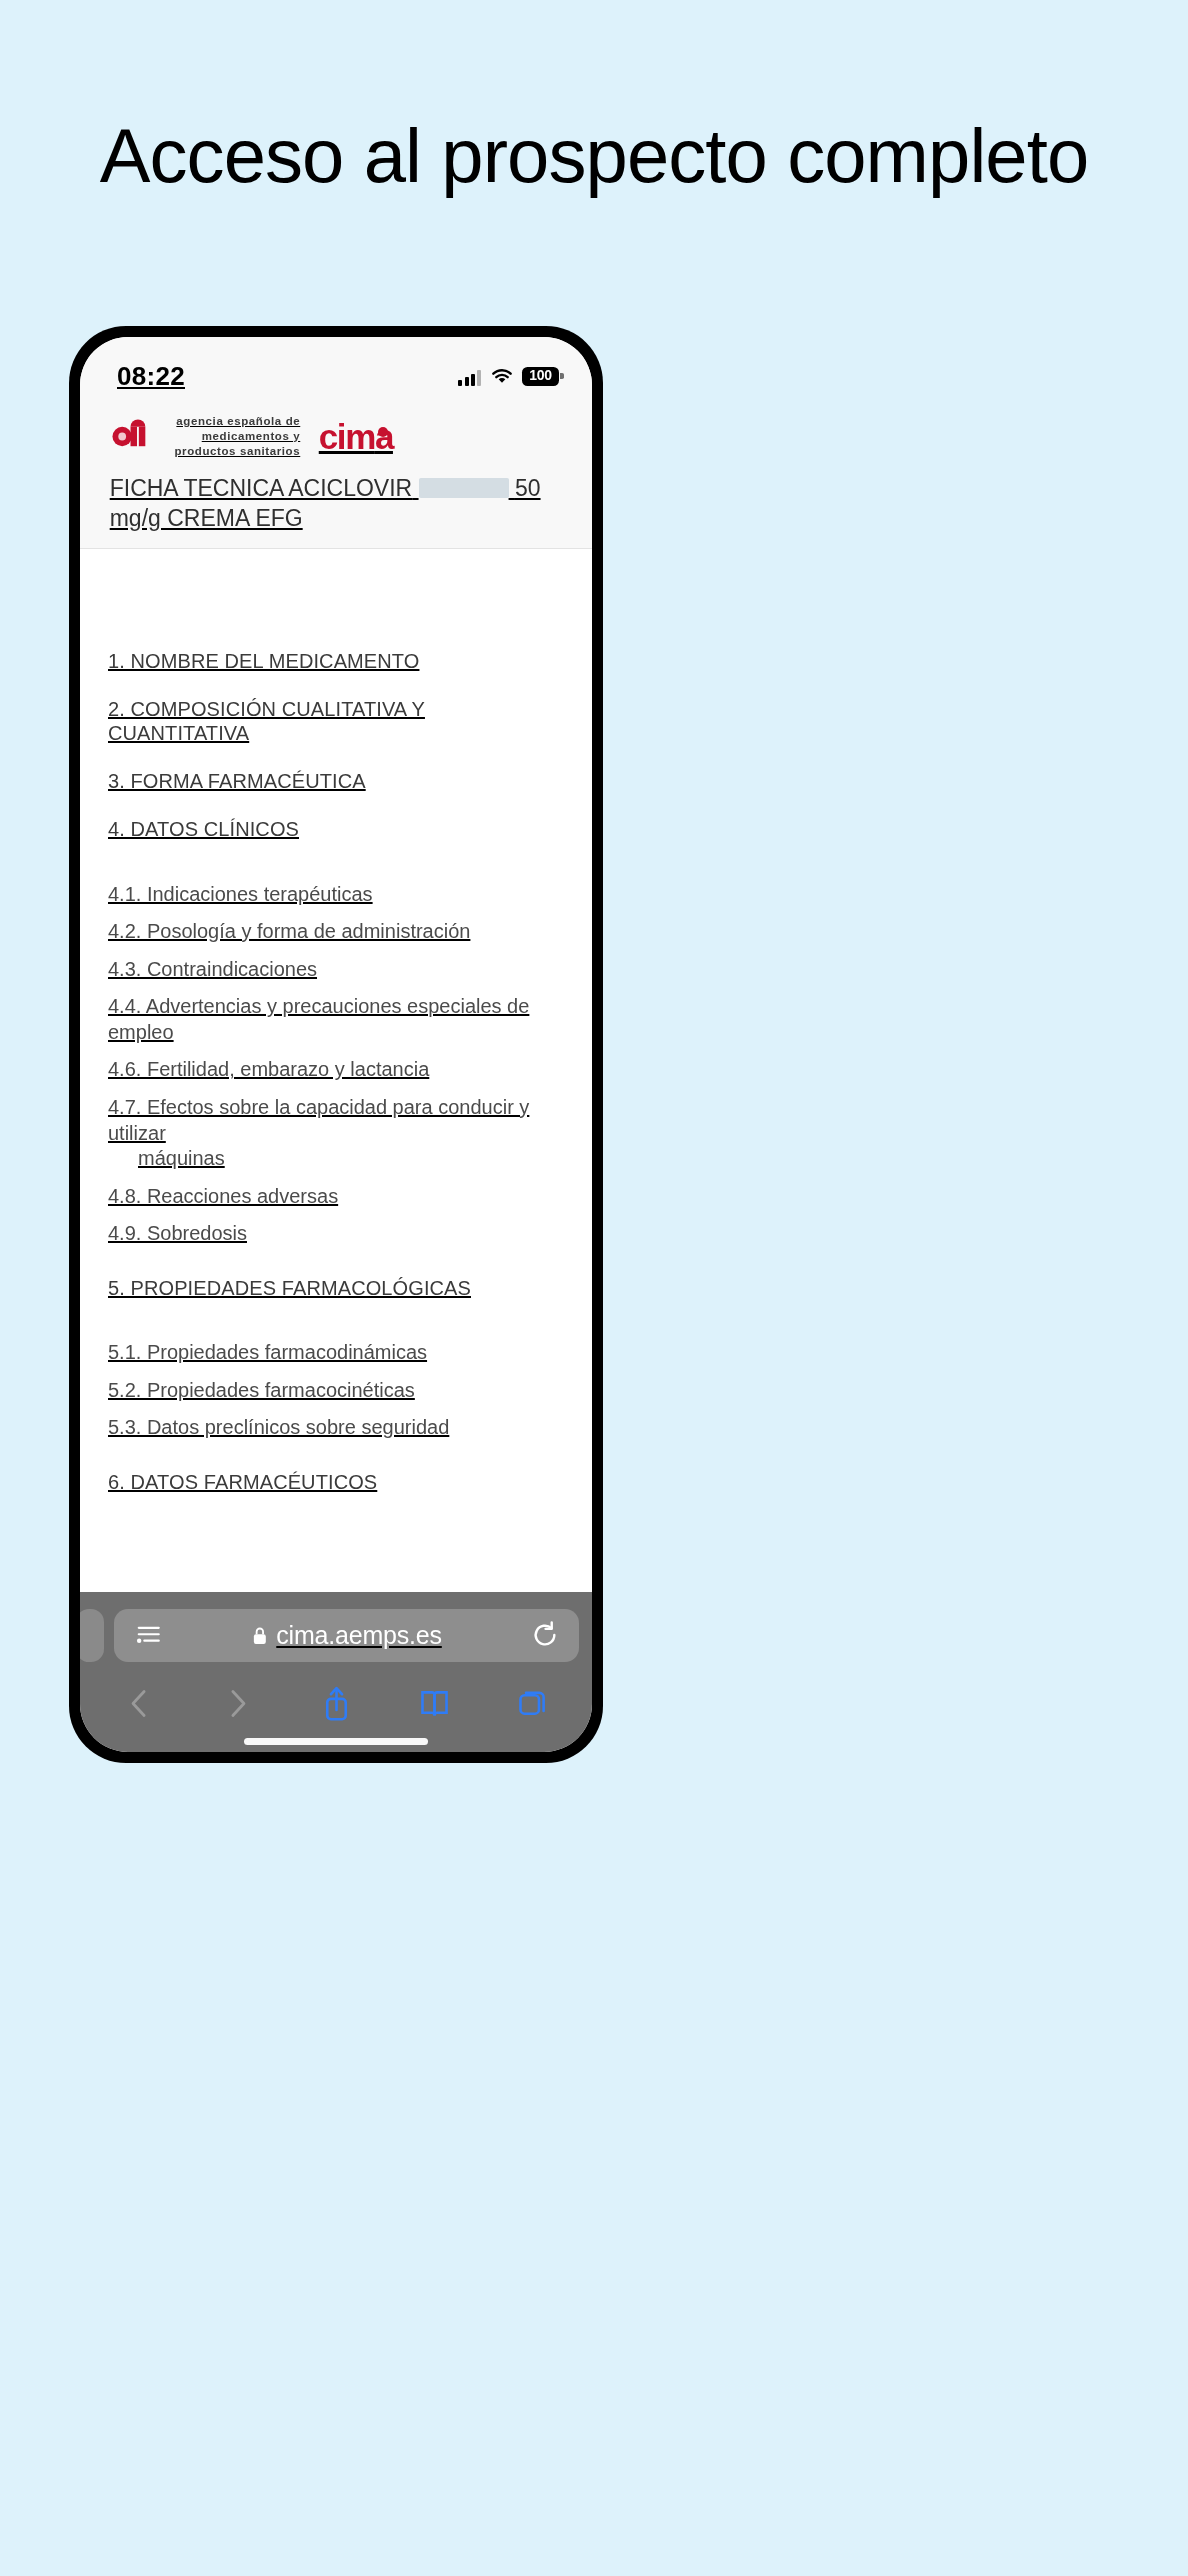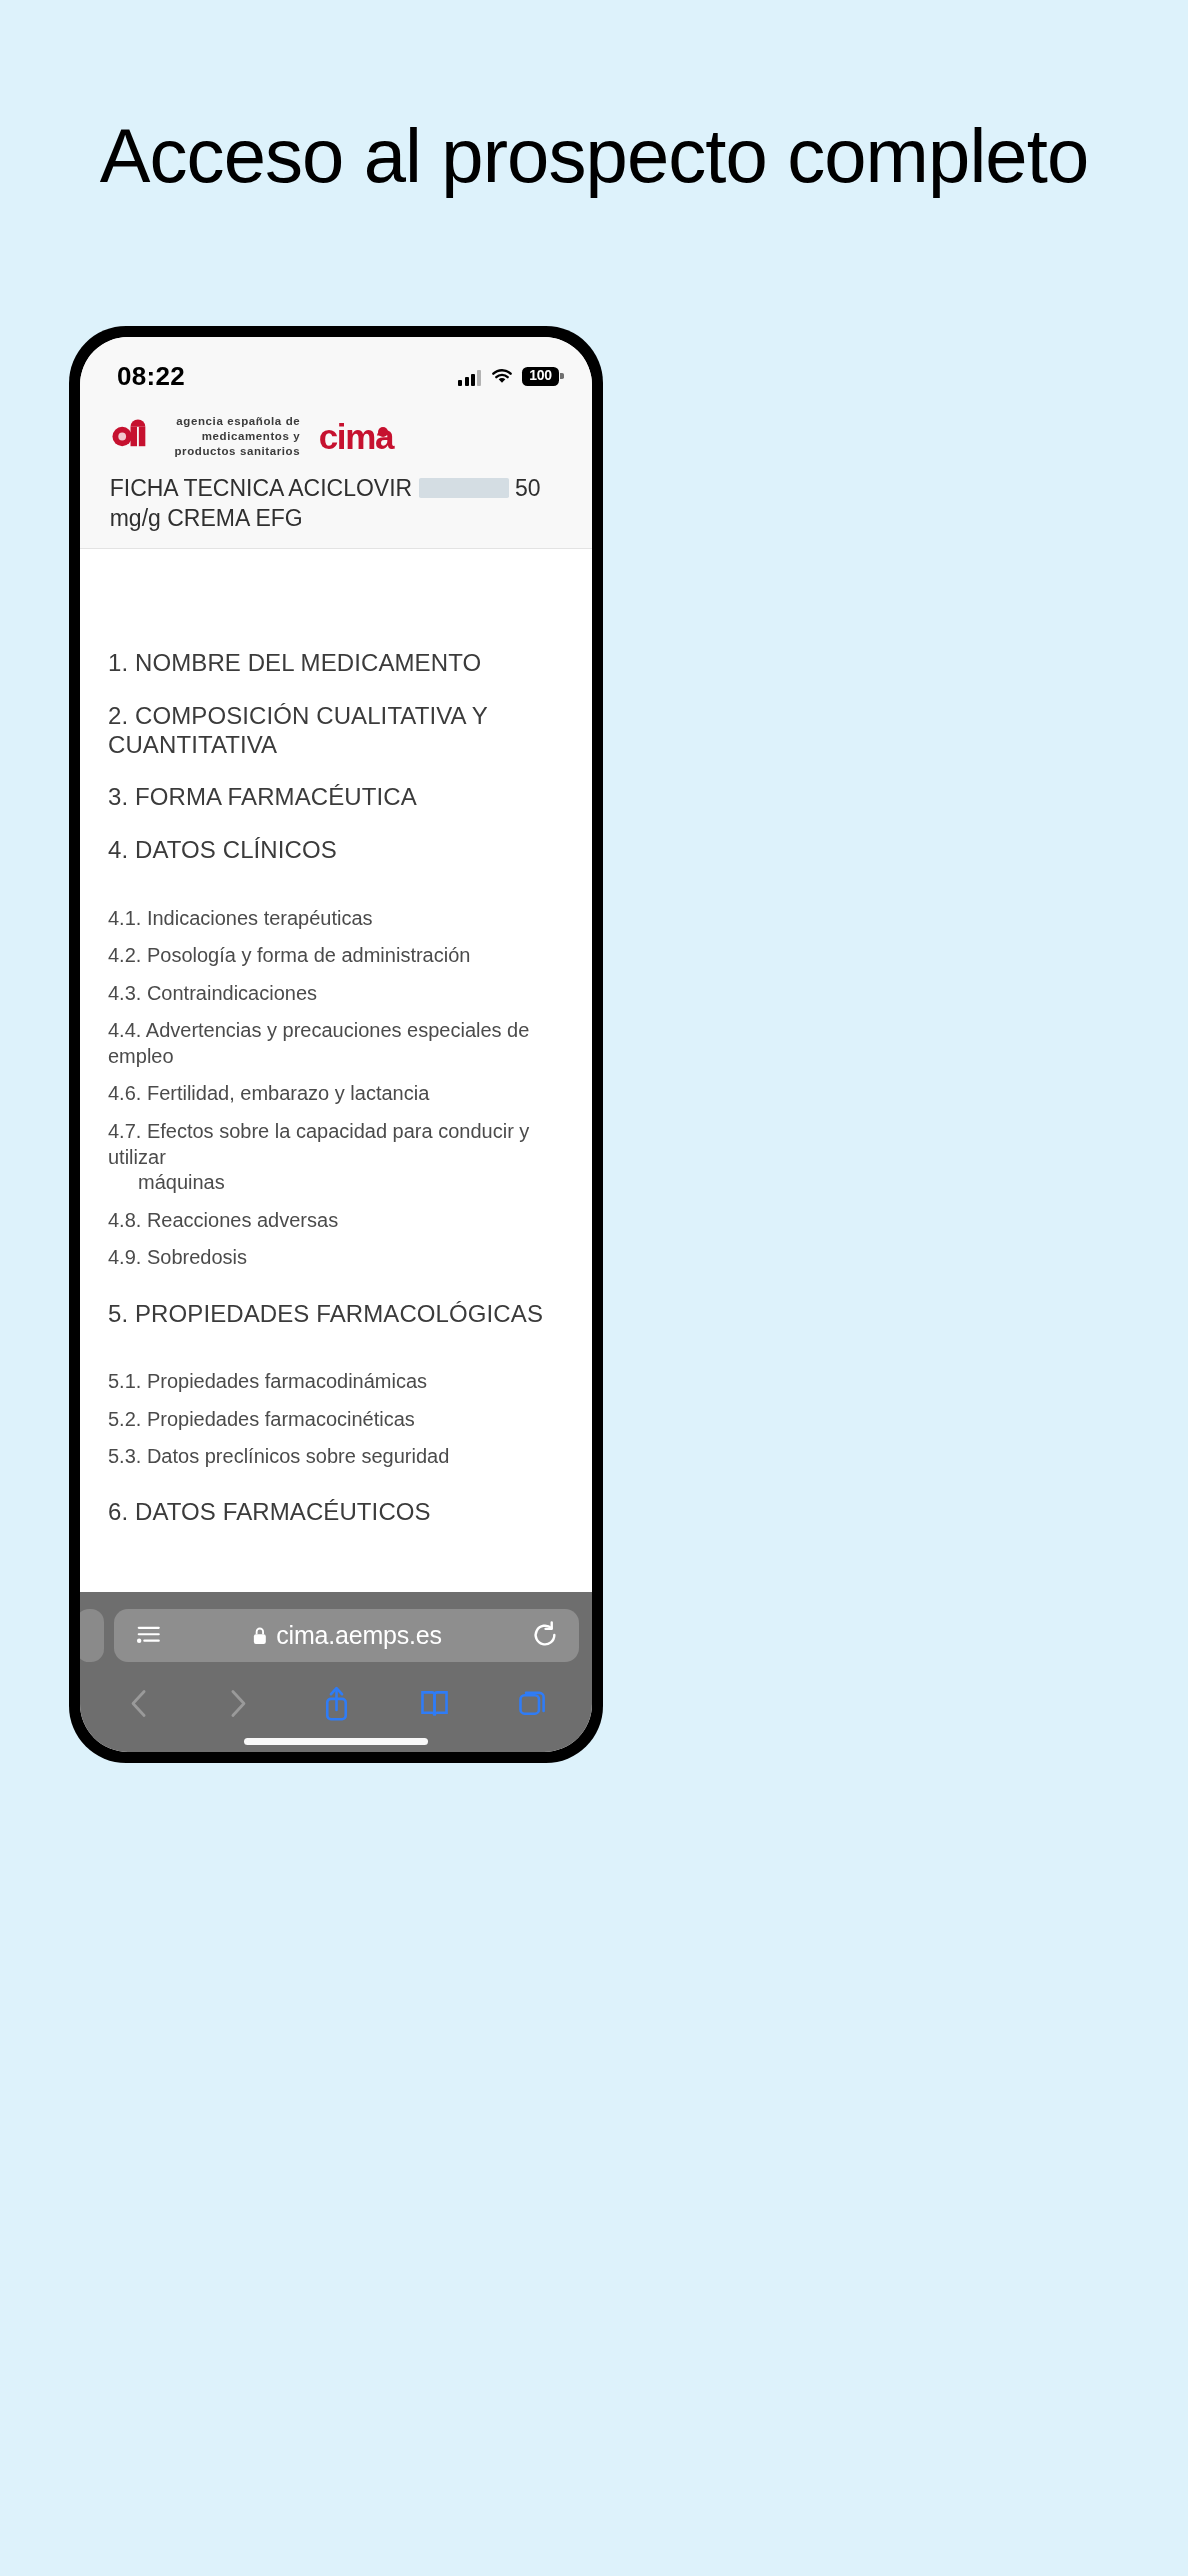--- a/index.html
+++ b/index.html
@@ -45,20 +45,21 @@
   }
   .screen {
     position: relative;
     width: 100%;
     height: 100%;
     background: #ffffff;
     border-radius: 48px;
     overflow: hidden;
     display: flex;
     flex-direction: column;
+    text-decoration: underline;
   }
 
   
   .statusbar {
     height: 64px;
     flex: 0 0 64px;
     display: flex;
     align-items: center;
     justify-content: space-between;
     padding: 14.7px 33px 0 37px;
@@ -178,21 +179,21 @@
   }
 
   
   .doc-body {
     flex: 1 1 auto;
     background: #ffffff;
     padding: 100px 28px 0 28px;
     overflow: hidden;
   }
   .sec-major {
-    font-size: 24px;
+    font-size: 20px;
     color: #3b3b3b;
     line-height: 1.2;
     margin-bottom: 24px;
     letter-spacing: 0.1px;
   }
   .sec-gap { height: 16.6px; }
   .sec-minor {
     font-size: 20px;
     color: #4b4b4b;
     line-height: 1.28;

